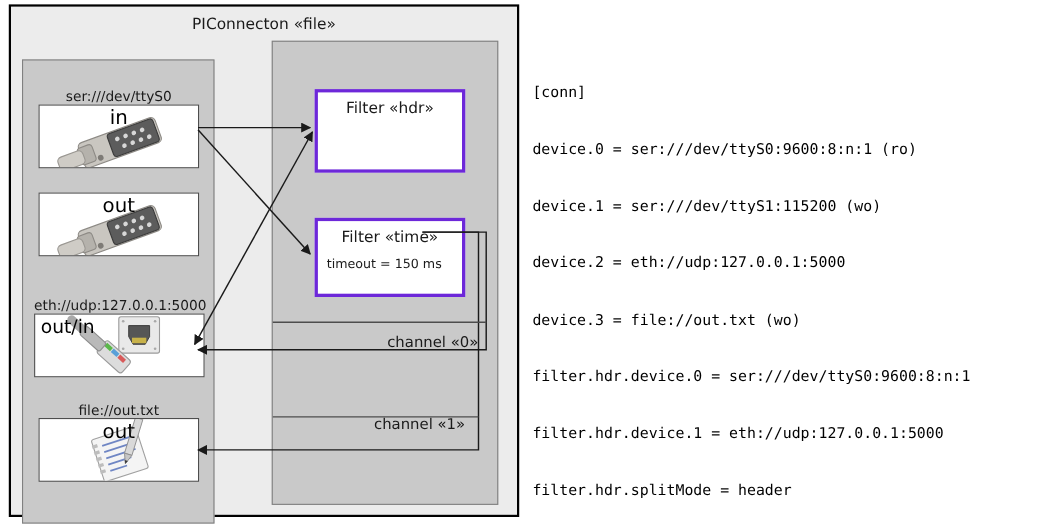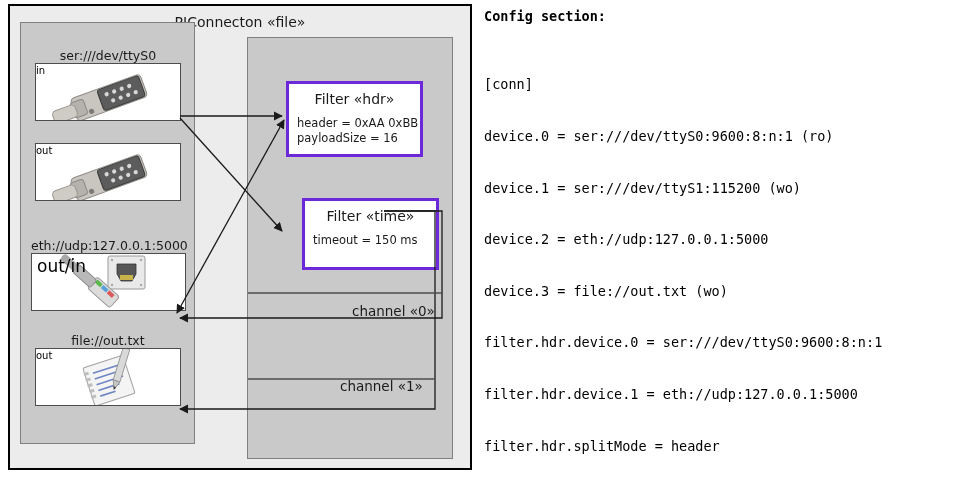--- a/index.html
+++ b/index.html
@@ -37,21 +37,21 @@
   }
 
   .panel {
     position: absolute;
     background: #c9c9c9;
     border: 1px solid #808080;
     box-sizing: border-box;
   }
   #devices-panel {
     left: 10px;
-    top: 16px;
+    top: 48px;
     width: 175px;
     height: 422px;
   }
   #filters-panel {
     left: 237px;
     top: 31px;
     width: 206px;
     height: 422px;
   }
   .panel-title {
@@ -82,22 +82,22 @@
     height: 58px;
     background: #ffffff;
     border: 1px solid #4d4d4d;
     box-sizing: border-box;
     overflow: hidden;
   }
   .device-label {
     position: absolute;
     top: 1px;
     width: 100%;
-    text-align: left;
-    font-size: 10px;
+    text-align: center;
+    font-size: 18px;
     color: #000000;
     z-index: 3;
   }
   .device-label.left {
     text-align: left;
     padding-left: 5px;
     top: 2px;
     font-size: 17px;
   }
   .device-art {
@@ -115,21 +115,21 @@
   
   .filter-box {
     position: absolute;
     left: 38px;
     width: 137px;
     background: #ffffff;
     border: 3px solid #6d28d9;
     box-sizing: border-box;
   }
   #filter-hdr  { top: 43px; height: 76px; }
-  #filter-time { top: 160px; height: 72px; margin-left: 16px; }
+  #filter-time { top: 160px; height: 72px; }
   .filter-title {
     text-align: center;
     font-size: 14px;
     color: #1a1a1a;
     margin-top: 7px;
   }
   .filter-props {
     margin-top: 9px;
     padding-left: 8px;
     font-size: 11.5px;
@@ -298,24 +298,20 @@
           </g>
         </svg>
       </div>
     </div>
   </div>
 
   <div class="panel" id="filters-panel">
 
     <div class="filter-box" id="filter-hdr">
       <div class="filter-title">Filter «hdr»</div>
-      <div class="filter-props">
-        <div>header = 0xAA 0xBB</div>
-        <div>payloadSize = 16</div>
-      </div>
     </div>
 
     <div class="filter-box" id="filter-time">
       <div class="filter-title">Filter «time»</div>
       <div class="filter-props">
         <div>timeout = 150 ms</div>
       </div>
     </div>
 
     <div class="channel-label" id="channel0-label">channel «0»</div>
@@ -340,21 +336,20 @@
 
       <polyline points="374,205 425,205 425,403 170,403" marker-end="url(#arrow)"></polyline>
 
       <line x1="238" y1="287" x2="432" y2="287" stroke="#4d4d4d"></line>
       <line x1="238" y1="373" x2="425" y2="373" stroke="#4d4d4d"></line>
     </g>
   </svg>
 </div>
 
 <div id="config">
-  <div id="config-heading">Config section:</div>
   <div id="config-lines">
     <div>[conn]</div>
     <div>device.0 = ser:///dev/ttyS0:9600:8:n:1 (ro)</div>
     <div>device.1 = ser:///dev/ttyS1:115200 (wo)</div>
     <div>device.2 = eth://udp:127.0.0.1:5000</div>
     <div>device.3 = file://out.txt (wo)</div>
     <div>filter.hdr.device.0 = ser:///dev/ttyS0:9600:8:n:1</div>
     <div>filter.hdr.device.1 = eth://udp:127.0.0.1:5000</div>
     <div>filter.hdr.splitMode = header</div>
     

